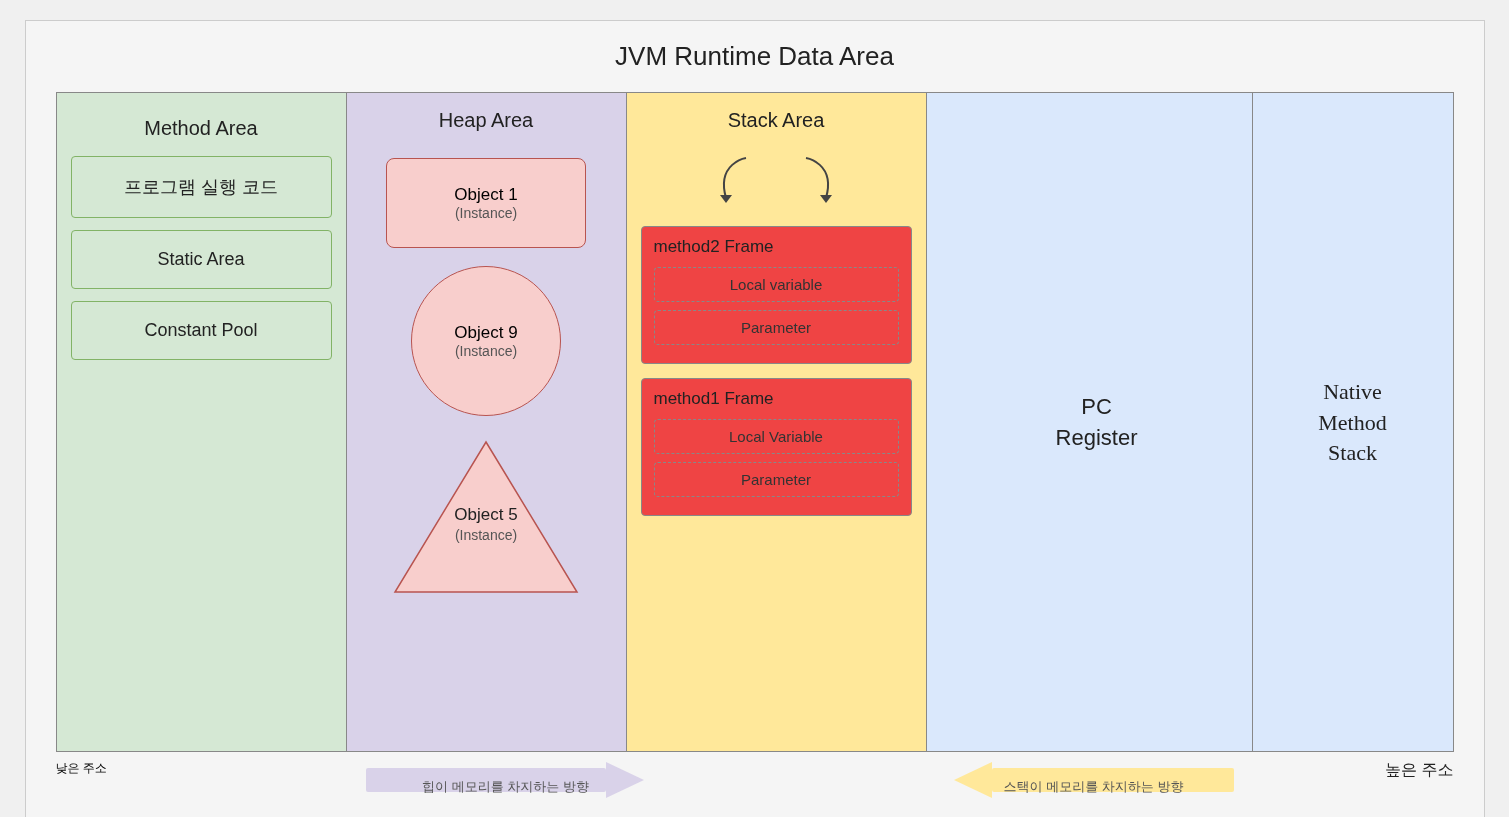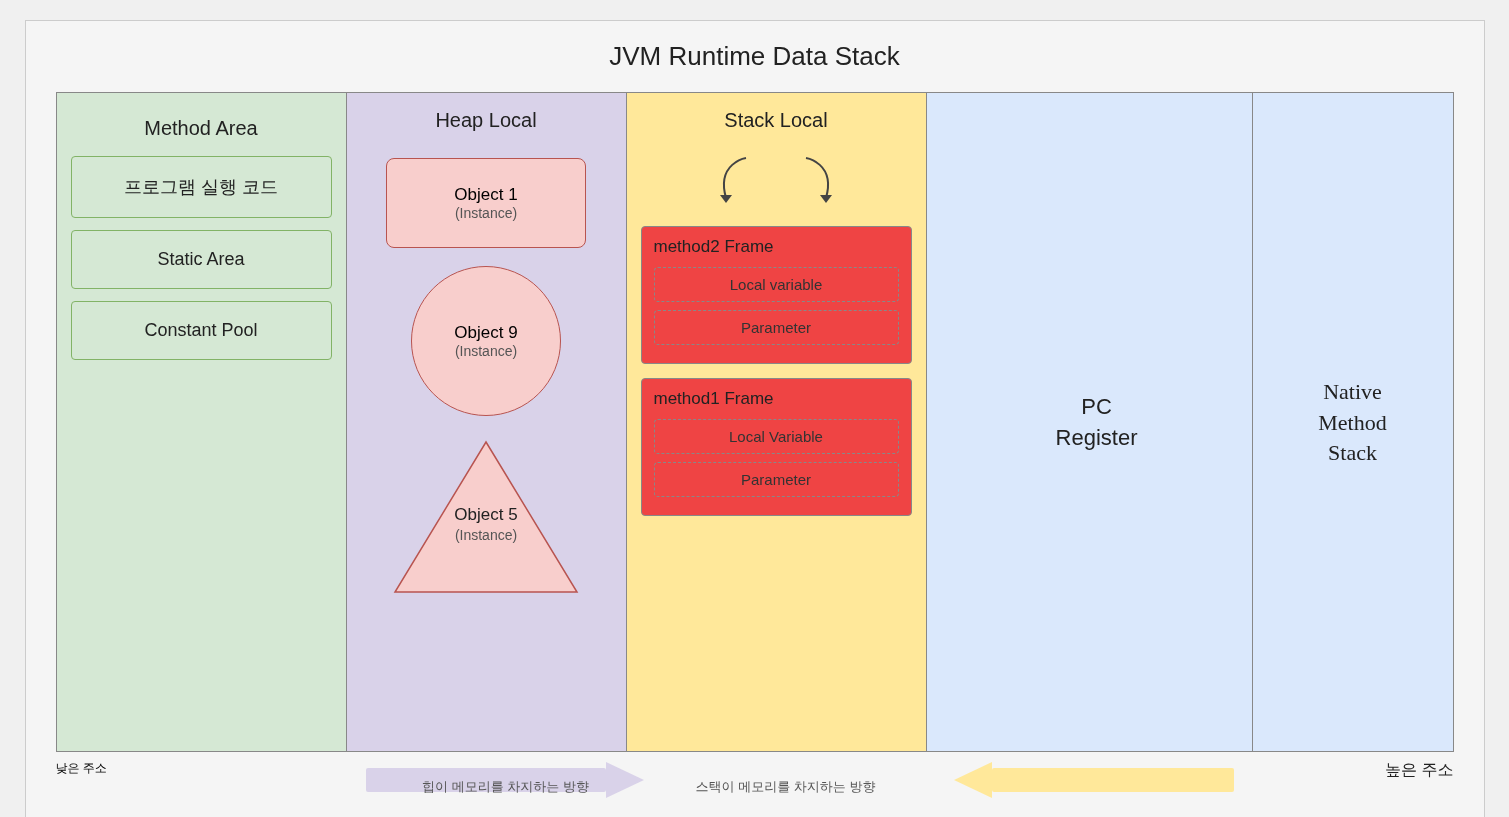--- a/index.html
+++ b/index.html
@@ -192,33 +192,33 @@
     }
     .object-label {
       font-size: 14px;
       color: #555;
     }
   </style>
 </head>
 <body>
 
 <div class="page-wrapper">
-  <div class="main-title">JVM Runtime Data Stack</div>
+  <div class="main-title">JVM Runtime Data Area</div>
 
   <div class="diagram-container">
 
     <div class="col col-method">
       <div class="col-title">Method Area</div>
       <div class="method-box">프로그램 실행 코드</div>
       <div class="method-box">Static Area</div>
       <div class="method-box">Constant Pool</div>
     </div>
 
     <div class="col col-heap">
-      <div class="col-title">Heap Local</div>
+      <div class="col-title">Heap Area</div>
       <div class="heap-content">
 
         <div class="object-rect">
           <span>Object 1</span>
           <span class="object-label">(Instance)</span>
         </div>
 
         <div class="object-circle">
           <span>Object 9</span>
           <span class="object-label">(Instance)</span>
@@ -230,21 +230,21 @@
           </svg>
           <div class="triangle-text">
             <span>Object 5</span><br>
             <span class="object-label">(Instance)</span>
           </div>
         </div>
       </div>
     </div>
 
     <div class="col col-stack">
-      <div class="col-title">Stack Local</div>
+      <div class="col-title">Stack Area</div>
 
       <div class="stack-arrows">
         <svg width="160" height="70" viewBox="0 0 160 70">
 
           <path d="M 50 10 C 50 10 20 15 30 50" fill="none" stroke="#444" stroke-width="2"></path>
           <polygon points="24,47 30,55 36,47" fill="#444"></polygon>
 
           <path d="M 110 10 C 110 10 140 15 130 50" fill="none" stroke="#444" stroke-width="2"></path>
           <polygon points="124,47 130,55 136,47" fill="#444"></polygon>
         </svg>
@@ -294,20 +294,20 @@
         <rect x="38" y="8" width="242" height="24" fill="#ffe89a" rx="2"></rect>
         <text x="150" y="25" text-anchor="middle" font-size="13" fill="#555"></text>
       </svg>
     </div>
 
     <div style="width:200px; font-size:16px; color:#222; text-align:right;">높은 주소</div>
   </div>
 
   <div style="position:relative; margin-top:-40px; display:flex; flex-direction:row; pointer-events:none;">
     <div style="width:290px;"></div>
-    <div style="flex:1; display:flex; justify-content:flex-start; padding: 0 20px;">
+    <div style="flex:1; display:flex; justify-content:space-between; padding: 0 20px;">
       <div style="width:280px; text-align:center; font-size:13px; color:#555; padding-top:18px;">힙이 메모리를 차지하는 방향</div>
       <div style="width:280px; text-align:center; font-size:13px; color:#555; padding-top:18px;">스택이 메모리를 차지하는 방향</div>
     </div>
     <div style="width:200px;"></div>
   </div>
 
 </div>
 
 </body></html>

